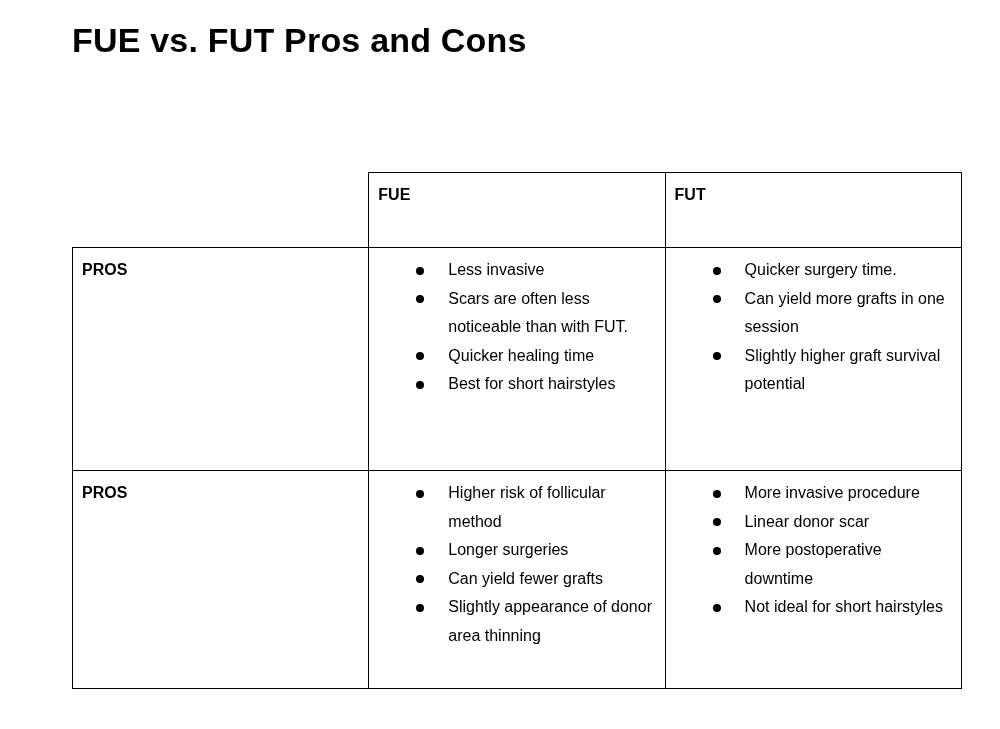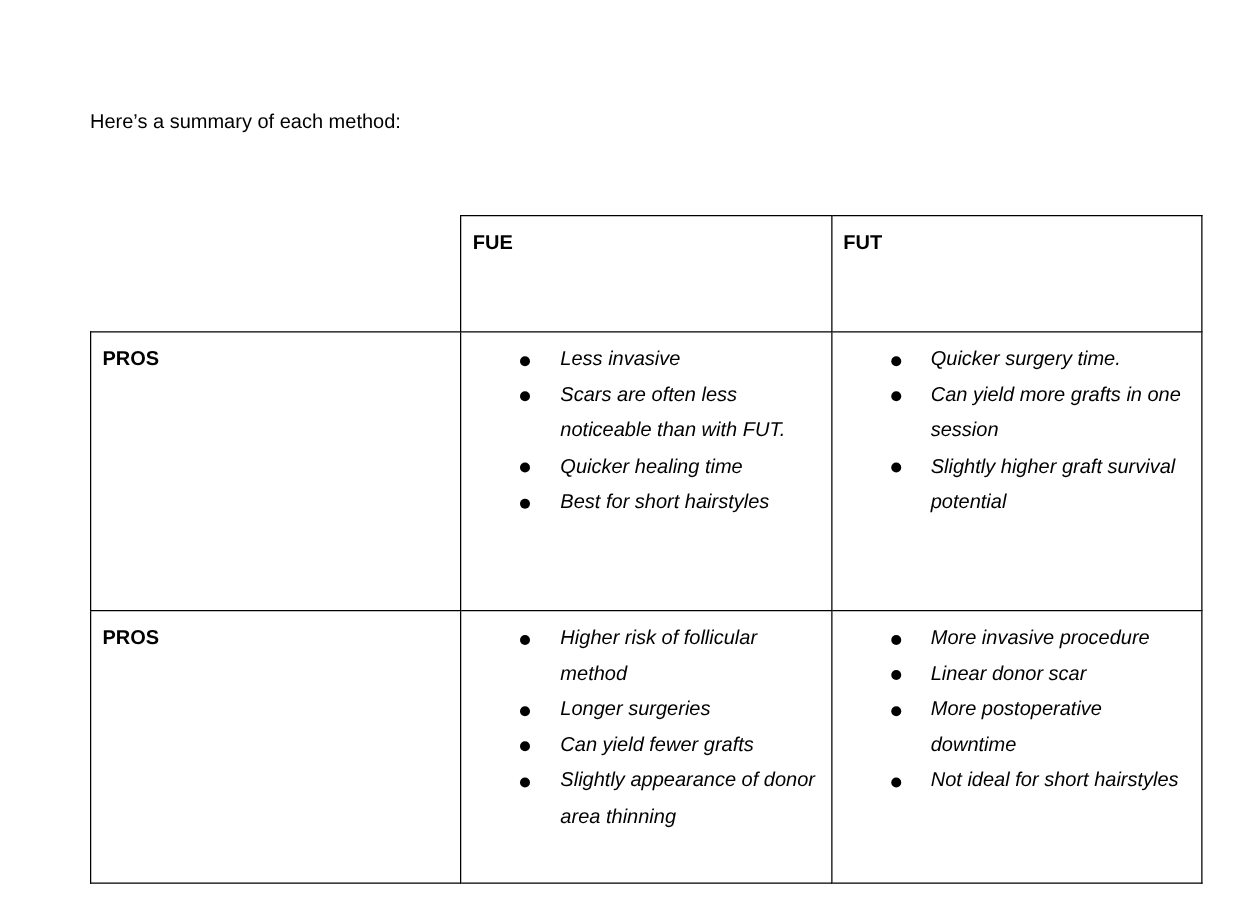--- a/index.html
+++ b/index.html
@@ -48,31 +48,30 @@
     vertical-align: top;
     text-align: left;
     padding: 8px 9px;
     font-size: 16px;
     line-height: 28.5px;
     font-weight: normal;
   }
   table.cmp td.blank {
     border: none;
   }
-  tr.head-row { height: 93px; }
+  tr.head-row { height: 75px; }
   tr.pros-row { height: 223px; }
   tr.cons-row { height: 218px; }
   table.cmp th.colhead, table.cmp td.rowlabel {
     font-weight: bold;
   }
   ul.bullets {
     list-style: none;
     margin: 0;
     padding: 0;
-    font-style: italic;
   }
   ul.bullets li {
     position: relative;
     padding-left: 70px;
   }
   ul.bullets li::before {
     content: "";
     position: absolute;
     left: 38px;
     top: 10.5px;
@@ -80,22 +79,22 @@
     height: 8px;
     border-radius: 50%;
     background: #000000;
   }
 </style>
 </head>
 <body>
 
 <div class="page">
 
+  <h1 class="title">FUE vs. FUT Pros and Cons</h1>
 
-  <p class="subtitle">Here’s a summary of each method:</p>
 
   <table class="cmp">
     <colgroup>
       <col>
         <col>
         <col>
     </colgroup>
     <tbody>
       <tr class="head-row">
         <td class="blank"></td>

